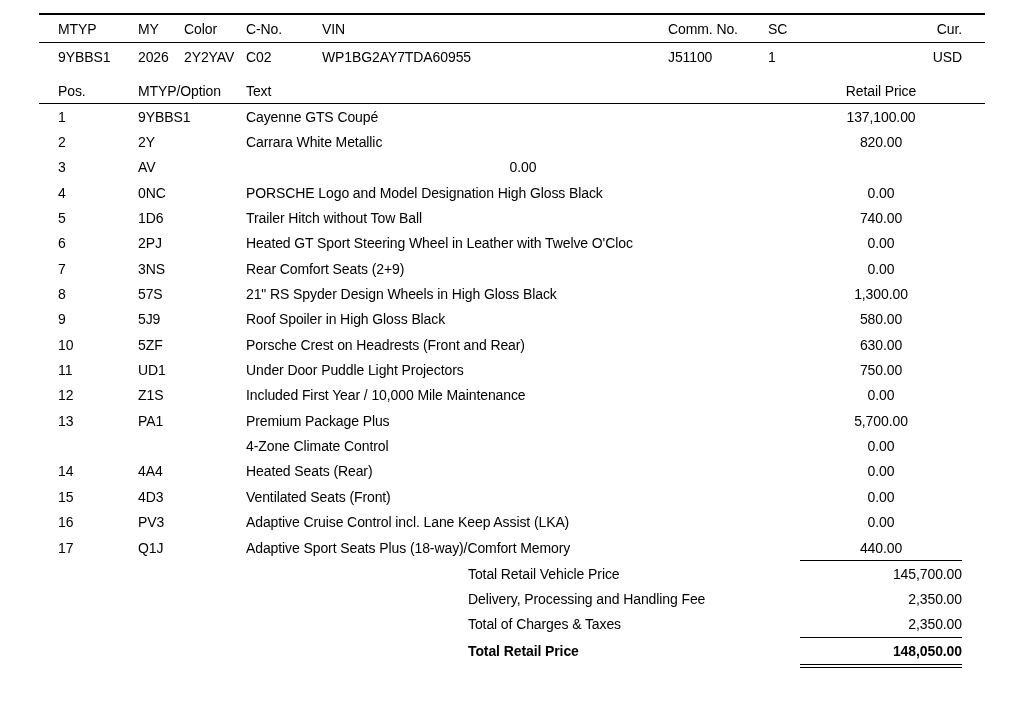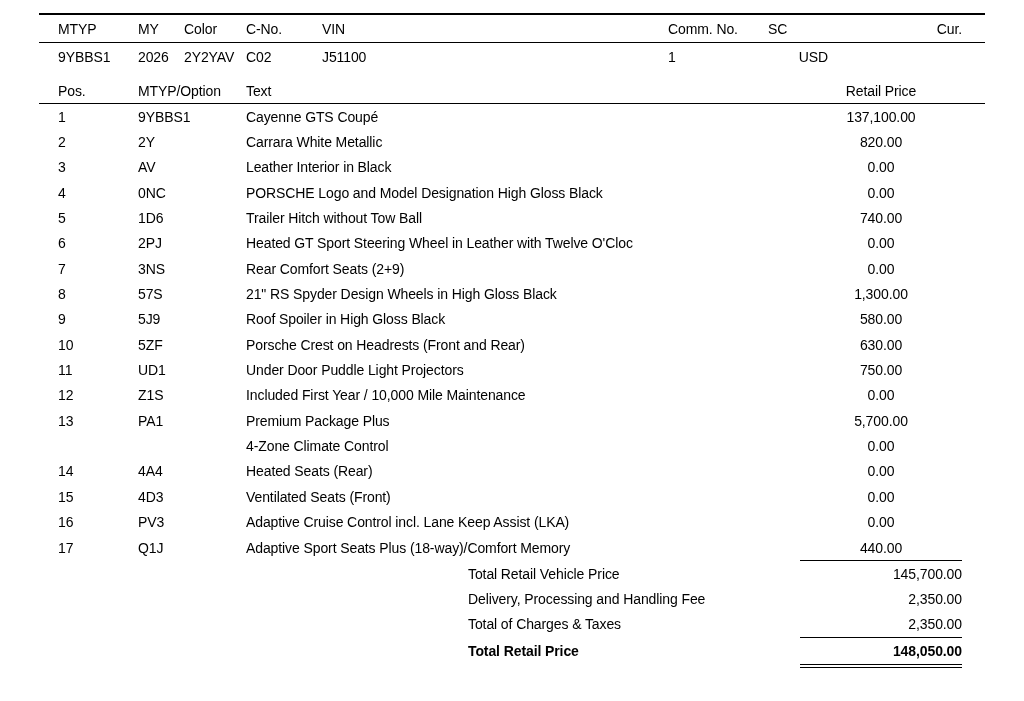--- a/index.html
+++ b/index.html
@@ -91,20 +91,21 @@
     <span>Cur.</span>
   </div>
 
   <div class="rule"></div>
 
   <div class="vh-row">
     <span>9YBBS1</span>
     <span>2026</span>
     <span>2Y2YAV</span>
     <span>C02</span>
+    <span>WP1BG2AY7TDA60955</span>
     <span>J51100</span>
     <span>1</span>
     <span>USD</span>
   </div>
 
   <div class="gap"></div>
 
   <div class="opt-row head">
     <span class="c-pos">Pos.</span>
     <span class="c-opt">MTYP/Option</span>
@@ -125,21 +126,20 @@
   <div class="opt-row">
     <span class="c-pos">2</span>
     <span class="c-opt">2Y</span>
     <span class="c-text">Carrara White Metallic</span>
     <span class="c-price">820.00</span>
   </div>
 
   <div class="opt-row">
     <span class="c-pos">3</span>
     <span class="c-opt">AV</span>
-    <span class="c-text">Leather Interior in Black</span>
     <span class="c-price">0.00</span>
   </div>
 
   <div class="opt-row">
     <span class="c-pos">4</span>
     <span class="c-opt">0NC</span>
     <span class="c-text">PORSCHE Logo and Model Designation High Gloss Black</span>
     <span class="c-price">0.00</span>
   </div>
 

